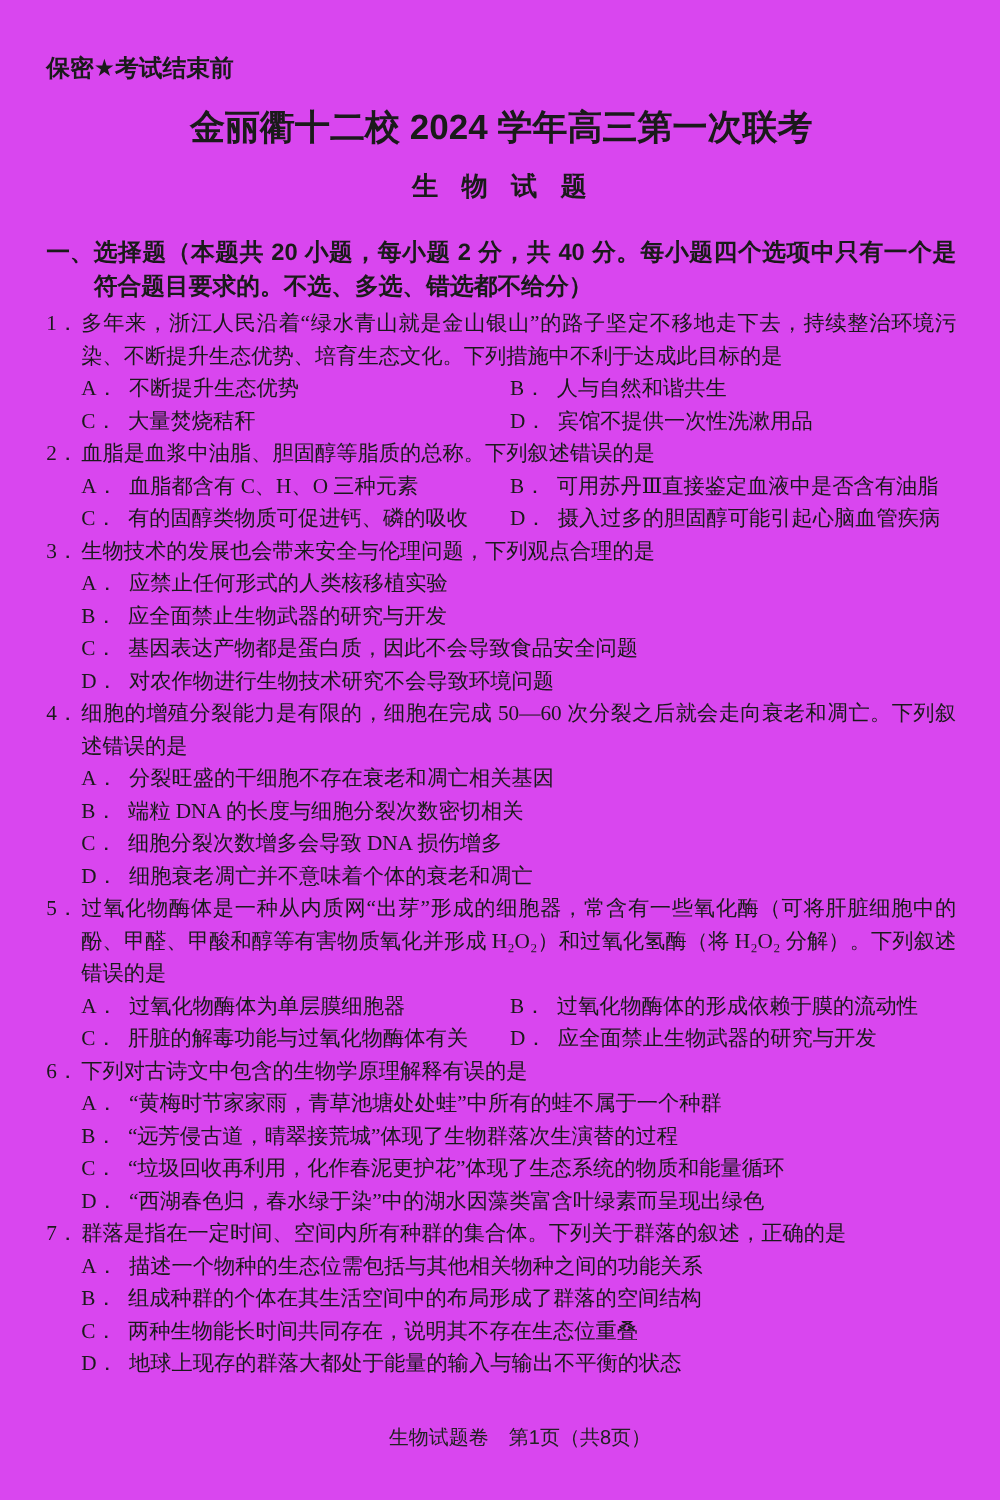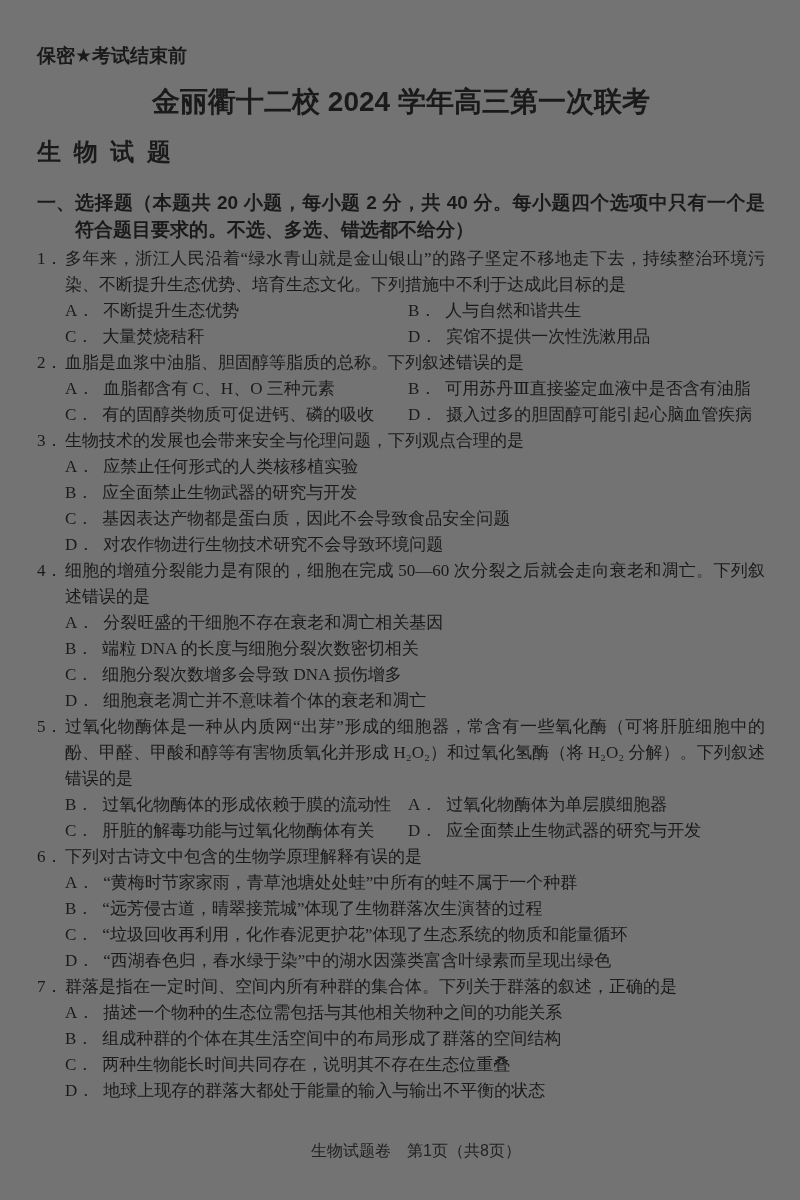--- a/index.html
+++ b/index.html
@@ -1,38 +1,38 @@
 <!DOCTYPE html>
 <html><head>
 <meta charset="utf-8">
 <style>
   html,body{margin:0;padding:0;background:#ffffff;}
   .page{
     position:relative;
     width:800px;height:1200px;
     box-sizing:border-box;
     padding:44px 35px 0 37px;
-    background:#737373;
+    background:#d946ef;
     color:#1a1a1a;
     font-family:"Liberation Serif","DejaVu Serif",serif;
     overflow:hidden;
   }
   .security{
     font-family:"Liberation Sans","DejaVu Sans",sans-serif;
     font-weight:700;font-size:19px;line-height:23px;
   }
   .title{
     margin-top:17px;text-align:center;
     font-family:"Liberation Sans","DejaVu Sans",sans-serif;
     font-weight:700;font-size:28px;line-height:36px;
   }
   .subtitle{
-    margin-top:9px;
-    font-family:Liberation Sans, sans-serif;
-    font-weight:700;font-size:24px;line-height:46px;letter-spacing:3px;
+    margin-top:9px;text-align:center;
+    font-family:Liberation Mono, monospace;
+    font-weight:700;font-size:21px;line-height:46px;letter-spacing:3px;
   }
   .section-header{
     margin-top:14px;display:flex;
     font-family:"Liberation Sans","DejaVu Sans",sans-serif;
     font-weight:700;font-size:19px;line-height:27px;
   }
   .sec-num{flex:none;width:38px;}
   .sec-text{flex:1;min-width:0;text-align:justify;}
   .questions{margin-top:3px;font-size:17px;line-height:26px;}
   .question{display:flex;}
@@ -109,22 +109,22 @@
             <div class="option"><span class="opt-label">C．</span><span class="opt-text">细胞分裂次数增多会导致 DNA 损伤增多</span></div>
             <div class="option"><span class="opt-label">D．</span><span class="opt-text">细胞衰老凋亡并不意味着个体的衰老和凋亡</span></div>
           </div>
         </div>
       </div>
       <div class="question">
         <span class="q-num">5．</span>
         <div class="q-body">
           <div class="q-stem">过氧化物酶体是一种从内质网“出芽”形成的细胞器，常含有一些氧化酶（可将肝脏细胞中的酚、甲醛、甲酸和醇等有害物质氧化并形成 H₂O₂）和过氧化氢酶（将 H₂O₂ 分解）。下列叙述错误的是</div>
           <div class="options two-col">
+            <div class="option"><span class="opt-label">A．</span><span class="opt-text">过氧化物酶体为单层膜细胞器</span></div>
             <div class="option"><span class="opt-label">B．</span><span class="opt-text">过氧化物酶体的形成依赖于膜的流动性</span></div>
-            <div class="option"><span class="opt-label">A．</span><span class="opt-text">过氧化物酶体为单层膜细胞器</span></div>
             <div class="option"><span class="opt-label">C．</span><span class="opt-text">肝脏的解毒功能与过氧化物酶体有关</span></div>
             <div class="option"><span class="opt-label">D．</span><span class="opt-text">应全面禁止生物武器的研究与开发</span></div>
           </div>
         </div>
       </div>
       <div class="question">
         <span class="q-num">6．</span>
         <div class="q-body">
           <div class="q-stem">下列对古诗文中包含的生物学原理解释有误的是</div>
           <div class="options list">

